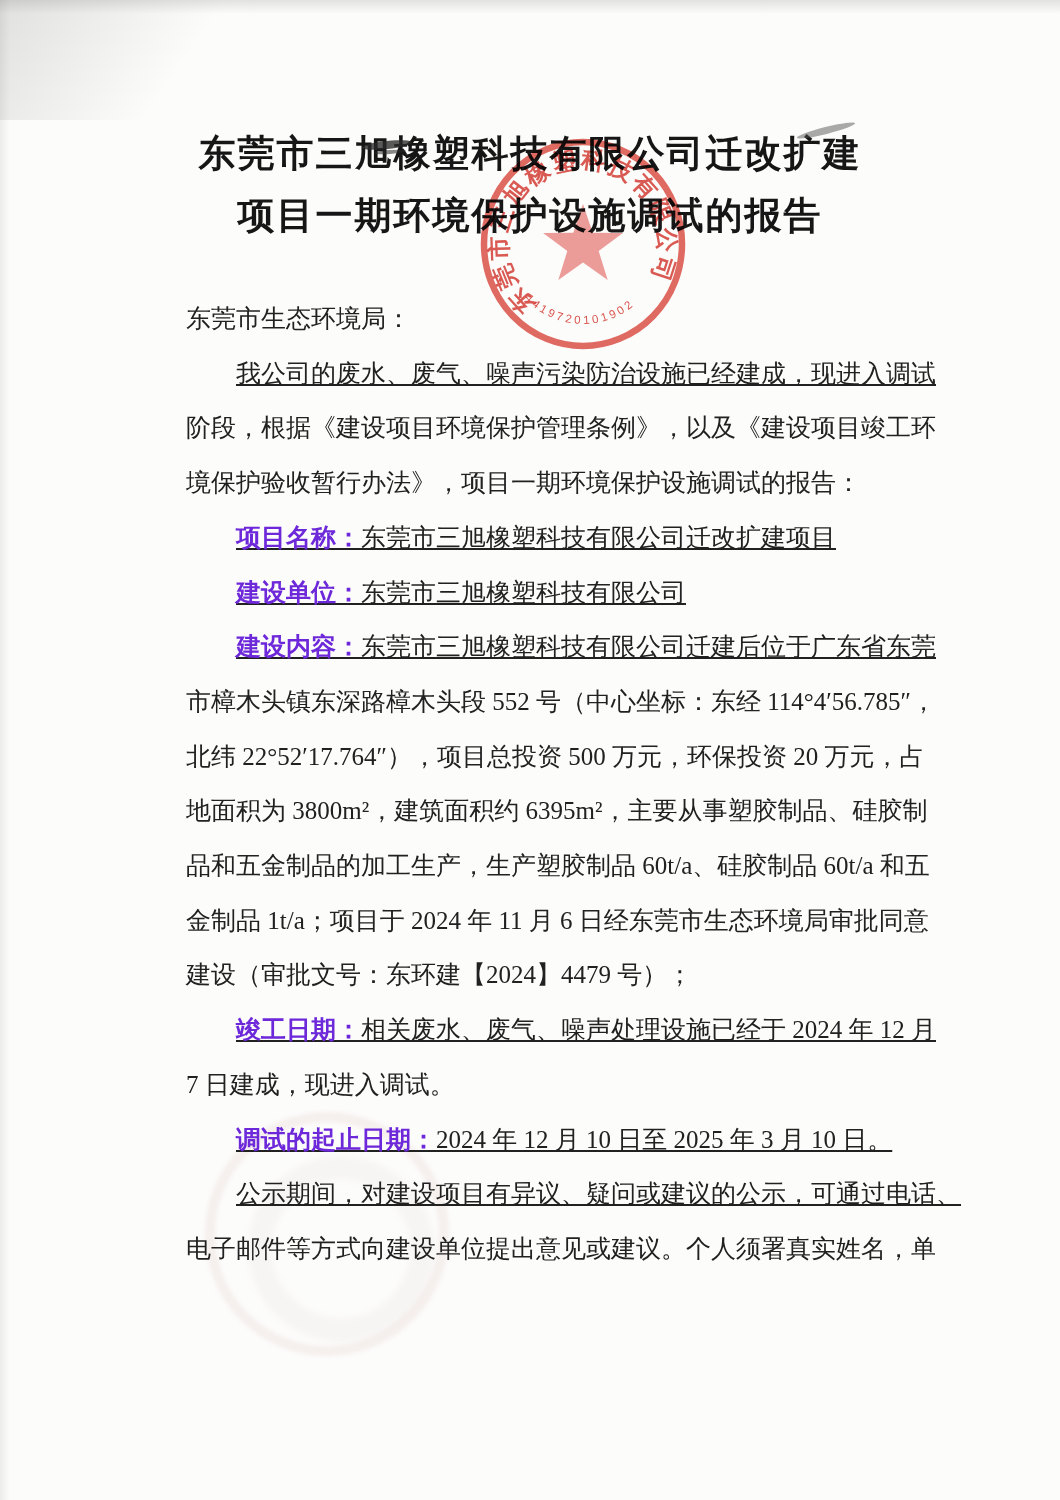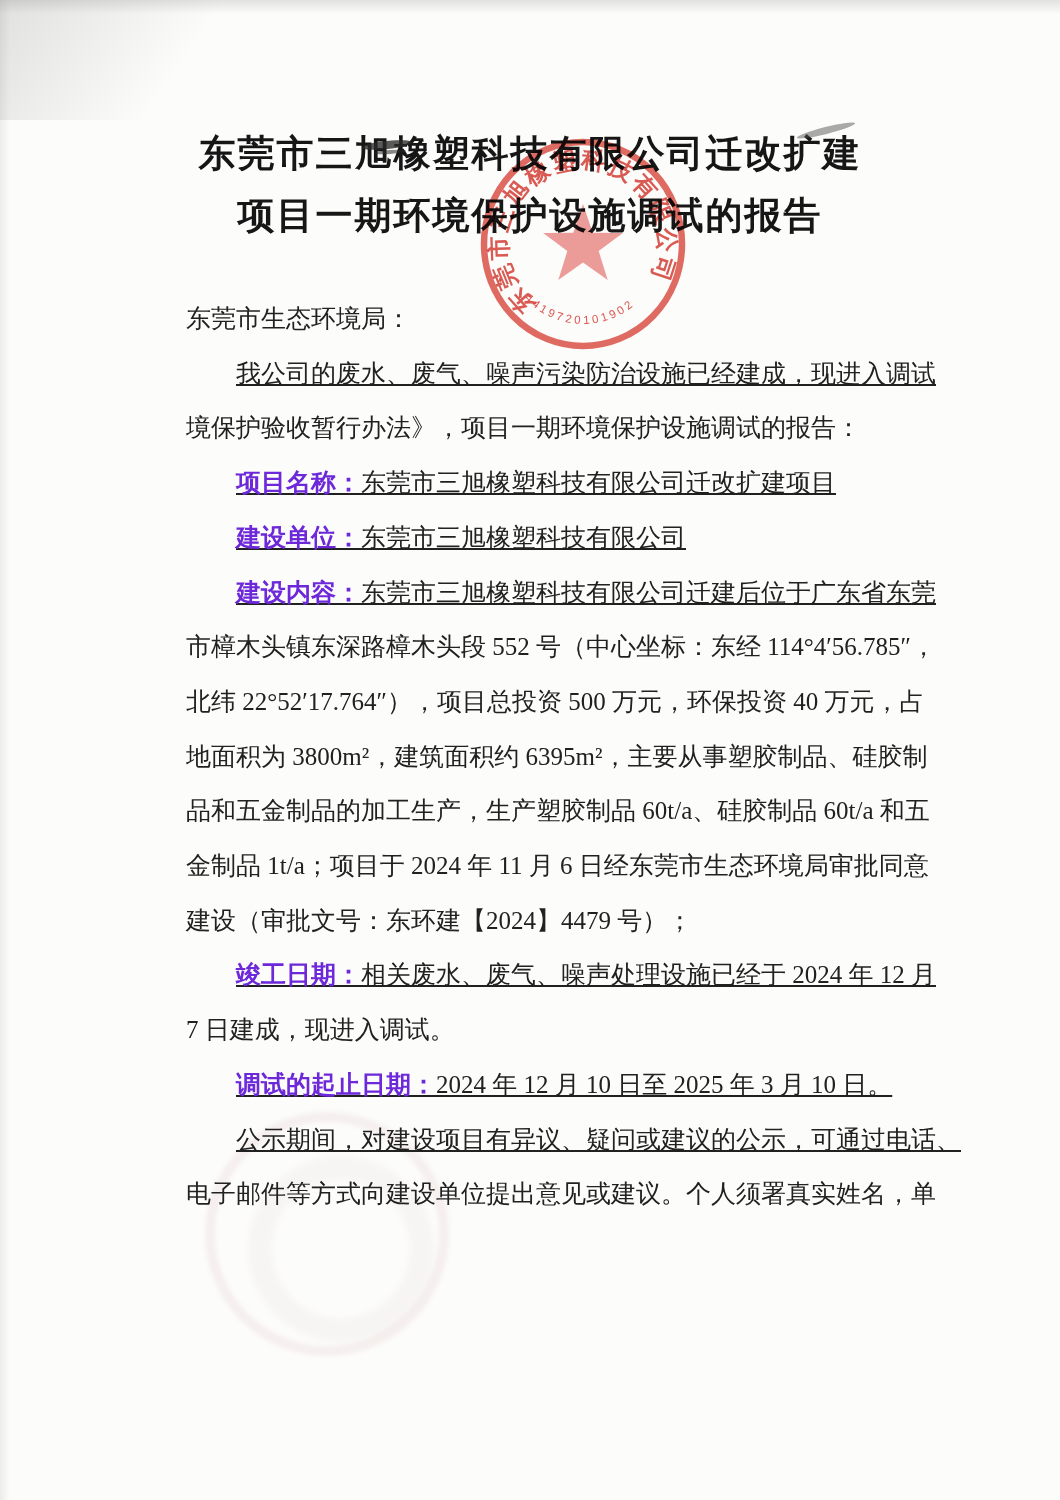--- a/index.html
+++ b/index.html
@@ -95,26 +95,27 @@
   <div class="title-line title-line-1">东莞市三旭橡塑科技有限公司迁改扩建</div>
   <div class="title-line title-line-2">项目一期环境保护设施调试的报告</div>
 
   <div class="pen-smudge-1a"></div>
   <div class="pen-smudge-1b"></div>
   <div class="pen-smudge-2"></div>
 
   <div class="body-text">
     <div class="doc-line"><span>东莞市生态环境局：</span></div>
     <div class="doc-line indent"><span class="line-label"></span><span>我公司的废水、废气、噪声污染防治设施已经建成，现进入调试</span></div>
+    <div class="doc-line"><span class="line-label"></span><span>阶段，根据《建设项目环境保护管理条例》，以及《建设项目竣工环</span></div>
     <div class="doc-line"><span class="line-label"></span><span>境保护验收暂行办法》，项目一期环境保护设施调试的报告：</span></div>
     <div class="doc-line indent"><span class="line-label">项目名称：</span><span>东莞市三旭橡塑科技有限公司迁改扩建项目</span></div>
     <div class="doc-line indent"><span class="line-label">建设单位：</span><span>东莞市三旭橡塑科技有限公司</span></div>
     <div class="doc-line indent"><span class="line-label">建设内容：</span><span>东莞市三旭橡塑科技有限公司迁建后位于广东省东莞</span></div>
     <div class="doc-line"><span class="line-label"></span><span>市樟木头镇东深路樟木头段 552 号（中心坐标：东经 114°4′56.785″，</span></div>
-    <div class="doc-line"><span class="line-label"></span><span>北纬 22°52′17.764″），项目总投资 500 万元，环保投资 40 万元，占</span></div>
+    <div class="doc-line"><span class="line-label"></span><span>北纬 22°52′17.764″），项目总投资 500 万元，环保投资 20 万元，占</span></div>
     <div class="doc-line"><span class="line-label"></span><span>地面积为 3800m²，建筑面积约 6395m²，主要从事塑胶制品、硅胶制</span></div>
     <div class="doc-line"><span class="line-label"></span><span>品和五金制品的加工生产，生产塑胶制品 60t/a、硅胶制品 60t/a 和五</span></div>
     <div class="doc-line"><span class="line-label"></span><span>金制品 1t/a；项目于 2024 年 11 月 6 日经东莞市生态环境局审批同意</span></div>
     <div class="doc-line"><span class="line-label"></span><span>建设（审批文号：东环建【2024】4479 号）；</span></div>
     <div class="doc-line indent"><span class="line-label">竣工日期：</span><span>相关废水、废气、噪声处理设施已经于 2024 年 12 月</span></div>
     <div class="doc-line"><span class="line-label"></span><span>7 日建成，现进入调试。</span></div>
     <div class="doc-line indent"><span class="line-label">调试的起止日期：</span><span>2024 年 12 月 10 日至 2025 年 3 月 10 日。</span></div>
     <div class="doc-line indent"><span class="line-label"></span><span>公示期间，对建设项目有异议、疑问或建议的公示，可通过电话、</span></div>
     <div class="doc-line"><span class="line-label"></span><span>电子邮件等方式向建设单位提出意见或建议。个人须署真实姓名，单</span></div>
   </div>

